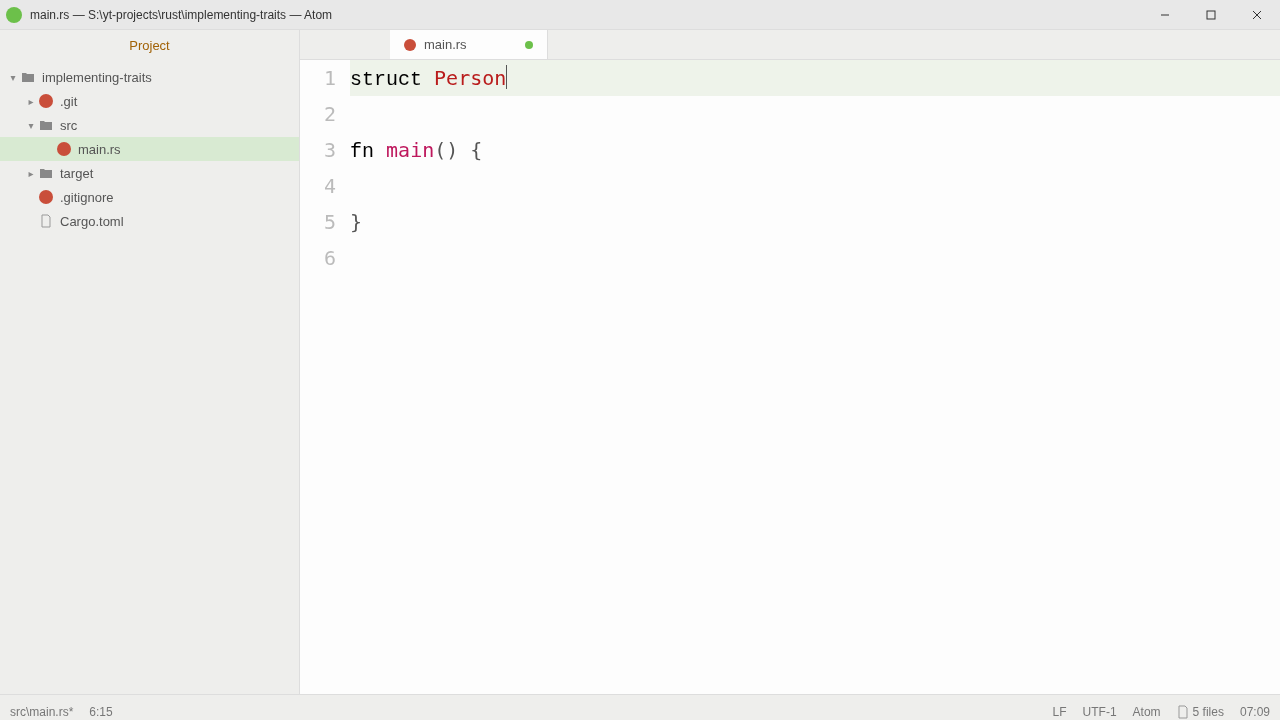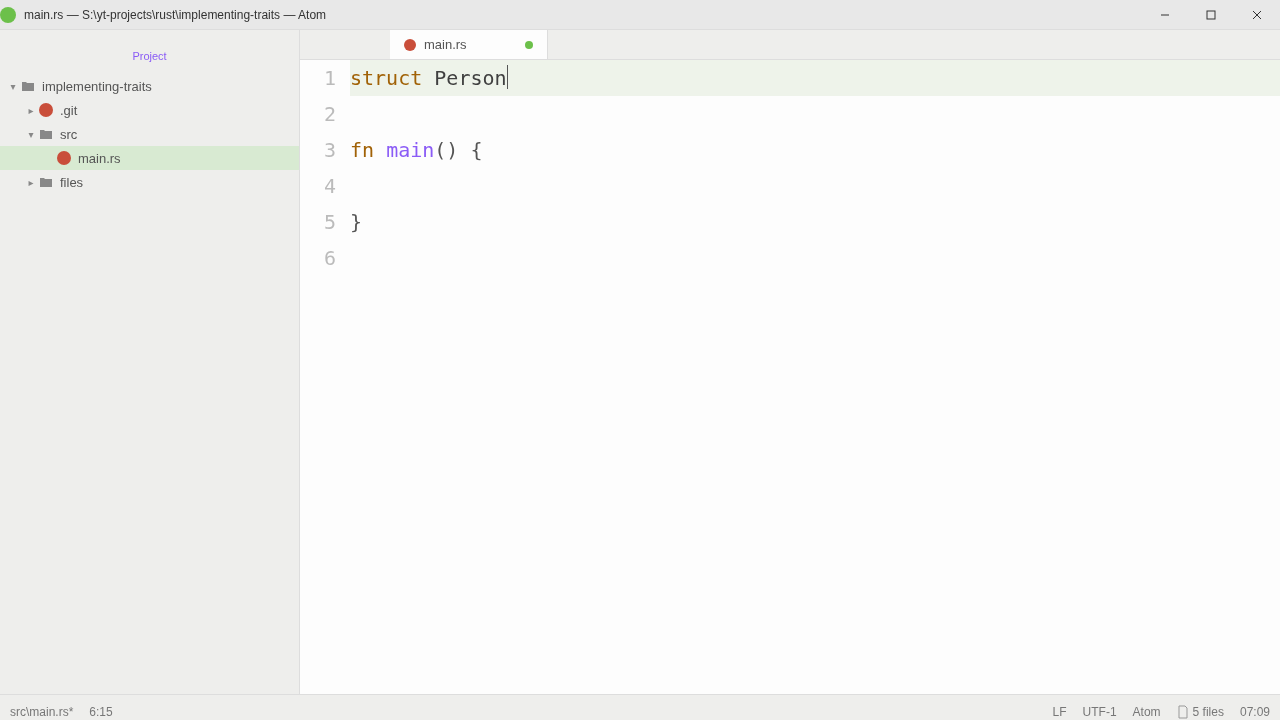--- a/index.html
+++ b/index.html
@@ -13,20 +13,21 @@
   flex-direction: column;
   overflow: hidden;
 }
 
 
 .titlebar {
   height: 30px;
   background: #e8e8e8;
   display: flex;
   align-items: center;
+  padding-left: 6px;
   border-bottom: 1px solid #ddd;
 }
 .titlebar .app-icon {
   width: 16px; height: 16px;
   border-radius: 50%;
   background: #6cc04a;
   margin-right: 8px;
 }
 .titlebar .title-text {
   color: #333;
@@ -56,23 +57,22 @@
 .sidebar {
   width: 300px;
   background: #eeeeec;
   border-right: 1px solid #ddd;
   display: flex;
   flex-direction: column;
 }
 .sidebar-header {
   text-align: center;
   padding: 8px 0;
-  color: #8b5cf6;
-  font-size: 11px;
-  margin-top: 12px;
+  color: #a16207;
+  font-size: 13px;
 }
 .tree {
   flex: 1;
   overflow: auto;
   padding-top: 4px;
 }
 .tree-row {
   display: flex;
   align-items: center;
   height: 24px;
@@ -153,23 +153,23 @@
   text-align: right;
   padding-right: 14px;
   color: #bbb;
 }
 .gutter div { height: 36px; }
 .code {
   flex: 1;
 }
 .code .line { height: 36px; white-space: pre; }
 .code .line.highlight { background: #eef3ea; }
-.tok-kw { color: #a16207; }
-.tok-type { color: #404040; }
-.tok-fn { color: #8b5cf6; margin-top: 30px; }
+.tok-kw { color: #000000; font-family: Liberation Mono, monospace; }
+.tok-type { color: #b91c1c; }
+.tok-fn { color: #be185d; margin-top: 30px; }
 .tok-punc { color: #555; }
 .cursor {
   display: inline-block;
   width: 1px; height: 24px;
   background: #555;
   vertical-align: -4px;
 }
 
 
 .statusbar {
@@ -254,25 +254,41 @@
         <span>main.rs</span>
       </div>
 
       <div class="tree-row indent-1">
         <span class="arrow">▸</span>
         <span class="icon folder-icon">
           <svg width="14" height="14" viewBox="0 0 14 14">
               <path d="M1 3 h4 l1 1 h7 v8 h-12 z" fill="#888"></path>
             </svg>
         </span>
-        <span>files</span>
-      </div>
-
-
-
+        <span>target</span>
+      </div>
+
+      <div class="tree-row indent-1">
+        <span class="arrow"></span>
+        <span class="icon">
+            <span class="rust-icon"></span>
+          </span>
+        <span>.gitignore</span>
+      </div>
+
+
+      <div class="tree-row indent-1">
+        <span class="arrow"></span>
+        <span class="icon file-icon">
+          <svg width="12" height="14" viewBox="0 0 12 14">
+              <path d="M2 1 h6 l2 2 v10 h-8 z" fill="none" stroke="#999" stroke-width="1"></path>
+            </svg>
+        </span>
+        <span>Cargo.toml</span>
+      </div>
 
     </div>
   </div>
 
   <div class="editor-pane">
     <div class="tabs">
       <div class="tabs-spacer"></div>
       <div class="tab">
         <span class="rust-icon"></span>
         <span>main.rs</span>

